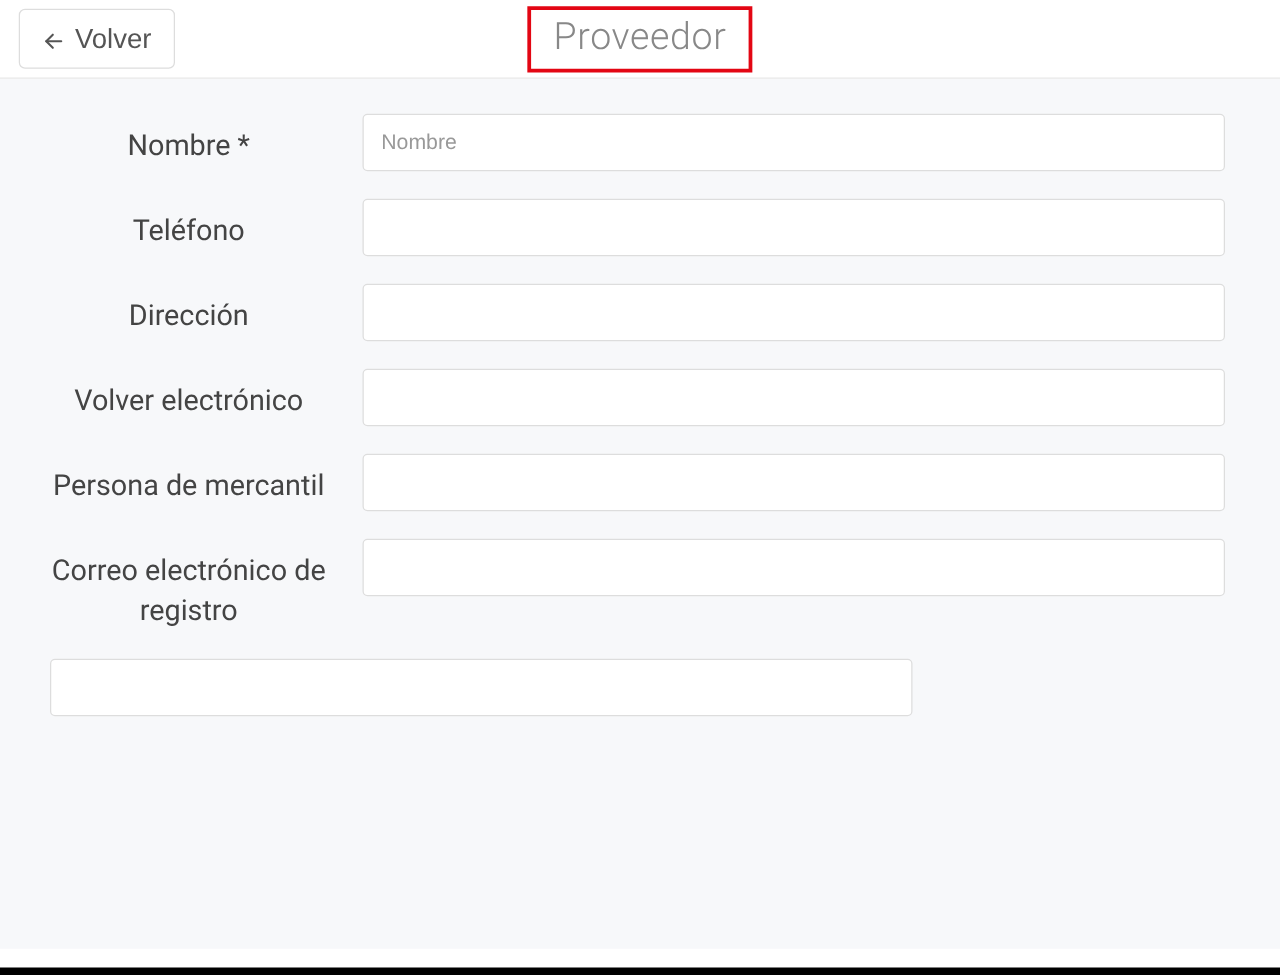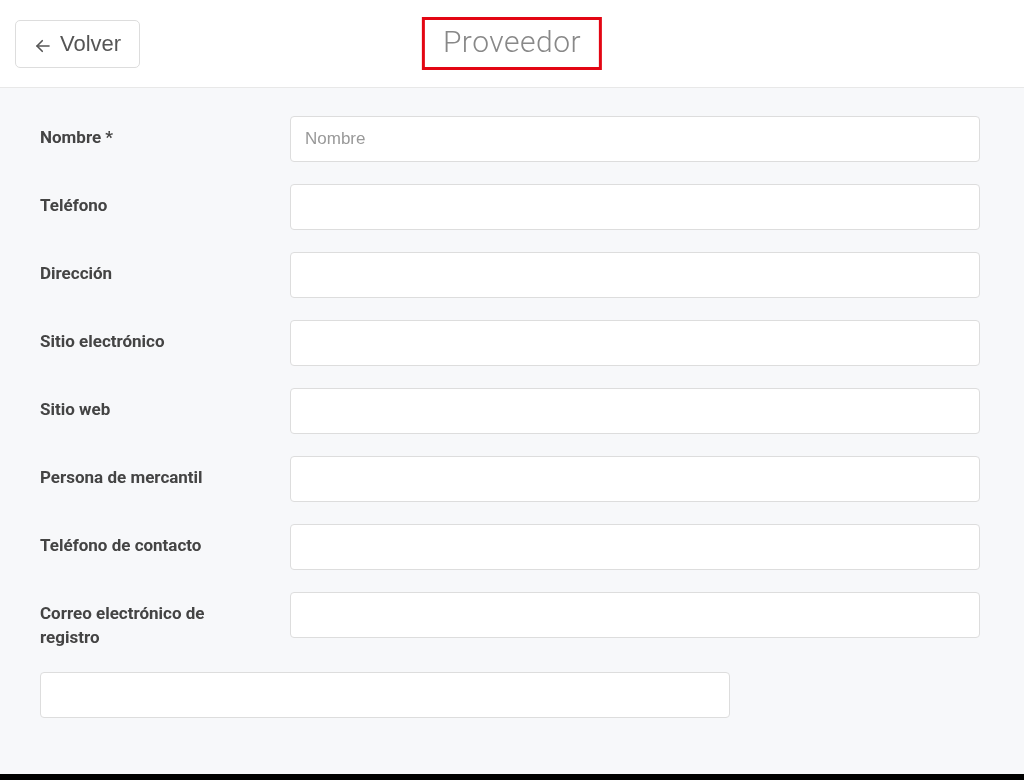--- a/index.html
+++ b/index.html
@@ -14,21 +14,21 @@
       height: 780px;
       overflow: hidden;
       position: relative;
     }
     .header {
       display: flex;
       align-items: center;
       padding: 15px 15px;
       background: #ffffff;
       position: relative;
-      height: 88px;
+      height: 63px;
       border-bottom: 1px solid #e8e8e8;
     }
     .back-button {
       display: inline-flex;
       align-items: center;
       gap: 8px;
       padding: 10px 18px;
       border: 1px solid #ddd;
       border-radius: 5px;
       background: #ffffff;
@@ -61,25 +61,25 @@
       overflow-y: scroll;
       padding: 28px 40px 0 40px;
     }
     .form-row {
       display: flex;
       align-items: flex-start;
       margin-bottom: 22px;
     }
     .form-label {
       width: 250px;
-      text-align: left;
+      text-align: center;
       padding-right: 28px;
       padding-top: 10px;
-      font-size: 17px;
-      font-weight: 700;
+      font-size: 23px;
+      font-weight: 400;
       color: #444;
       line-height: 1.4;
     }
     .form-input {
       flex: 1;
       max-width: 690px;
       height: 46px;
       border: 1px solid #ddd;
       border-radius: 4px;
       background: #ffffff;
@@ -139,38 +139,30 @@
     <label class="form-label">Teléfono</label>
     <input class="form-input" type="text" placeholder="" style="">
   </div>
 
   <div class="form-row">
     <label class="form-label">Dirección</label>
     <input class="form-input" type="text" placeholder="" style="">
   </div>
 
   <div class="form-row">
-    <label class="form-label">Sitio electrónico</label>
+    <label class="form-label">Volver electrónico</label>
     <input class="form-input" type="text" placeholder="" style="">
   </div>
 
-  <div class="form-row">
-    <label class="form-label">Sitio web</label>
-    <input class="form-input" type="text" placeholder="" style="">
-  </div>
 
   <div class="form-row">
     <label class="form-label">Persona de mercantil</label>
     <input class="form-input" type="text" placeholder="" style="">
   </div>
 
-  <div class="form-row">
-    <label class="form-label">Teléfono de contacto</label>
-    <input class="form-input" type="text" placeholder="" style="">
-  </div>
 
   <div class="form-row">
     <label class="form-label">Correo electrónico de registro</label>
     <input class="form-input" type="text" placeholder="" style="">
   </div>
 
 
   <div class="form-row">
     <input class="form-input" type="text" placeholder="" style="">
   </div>

